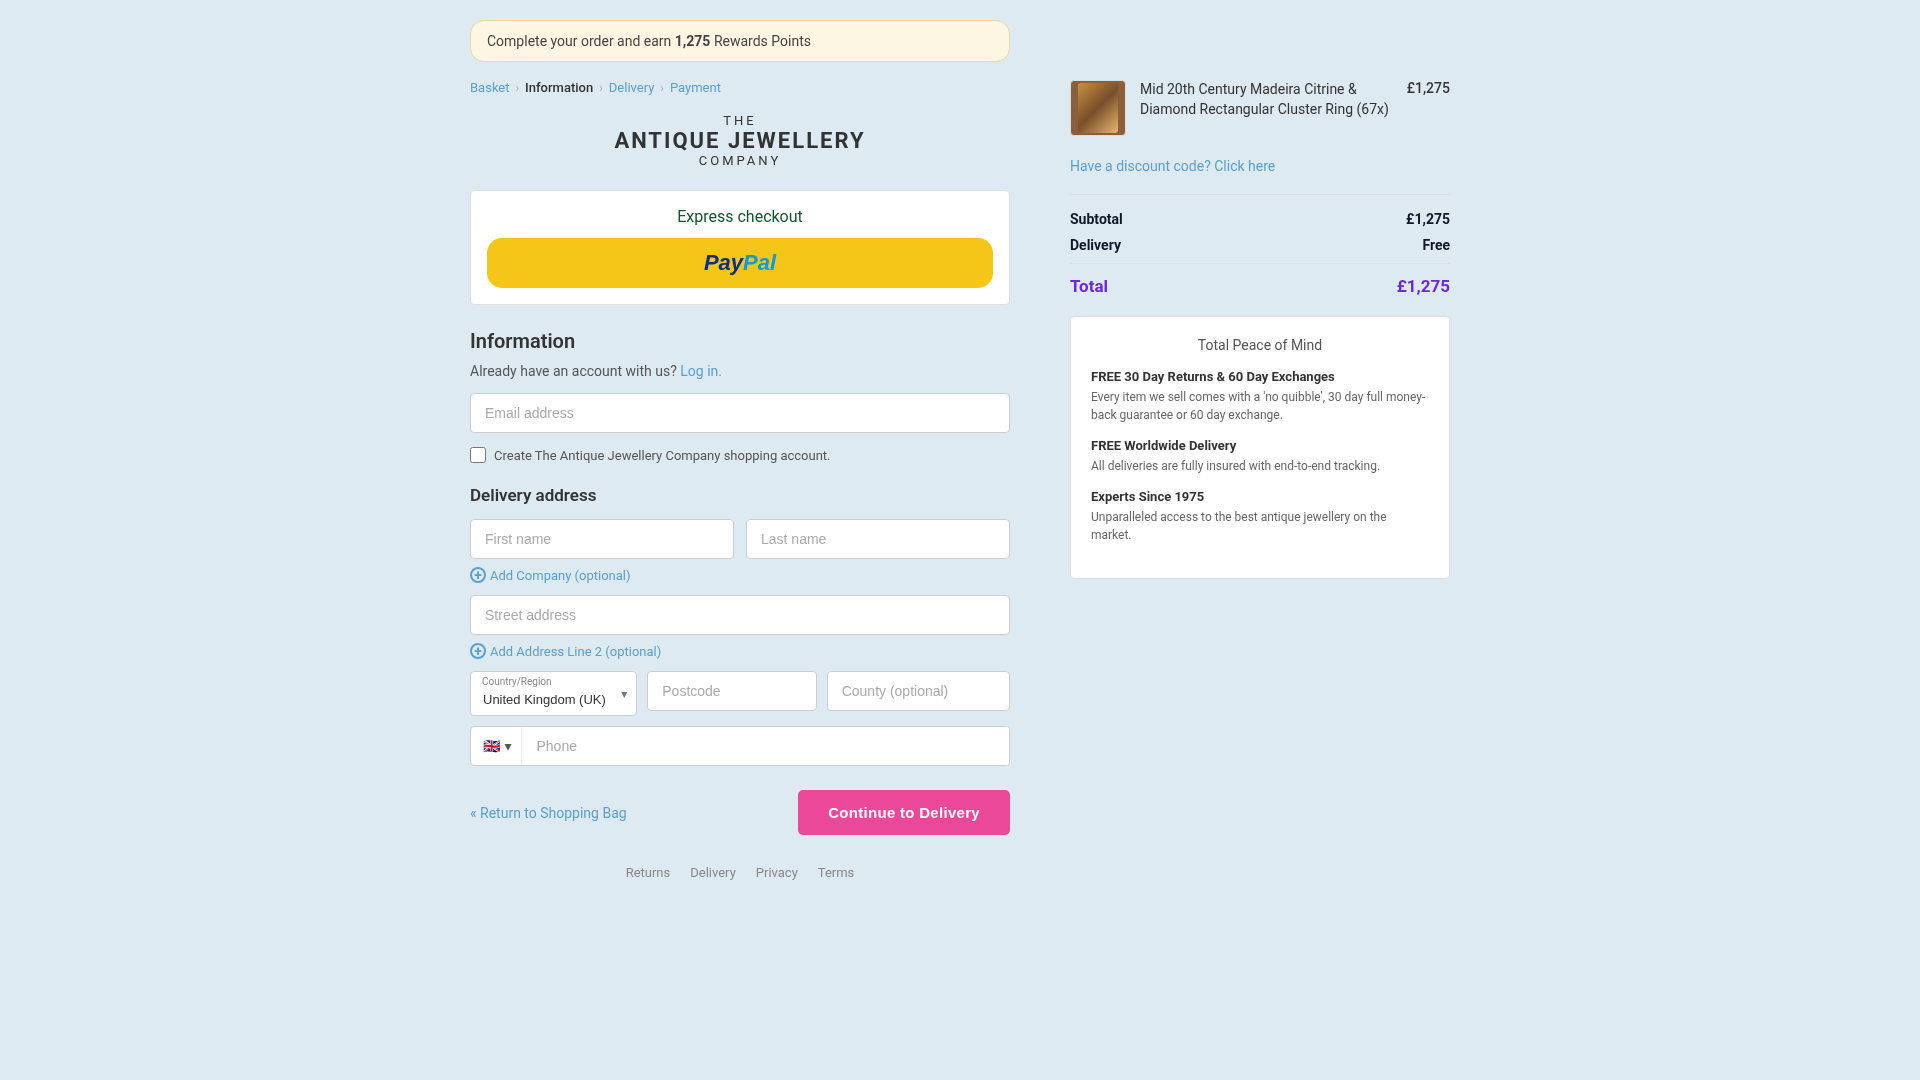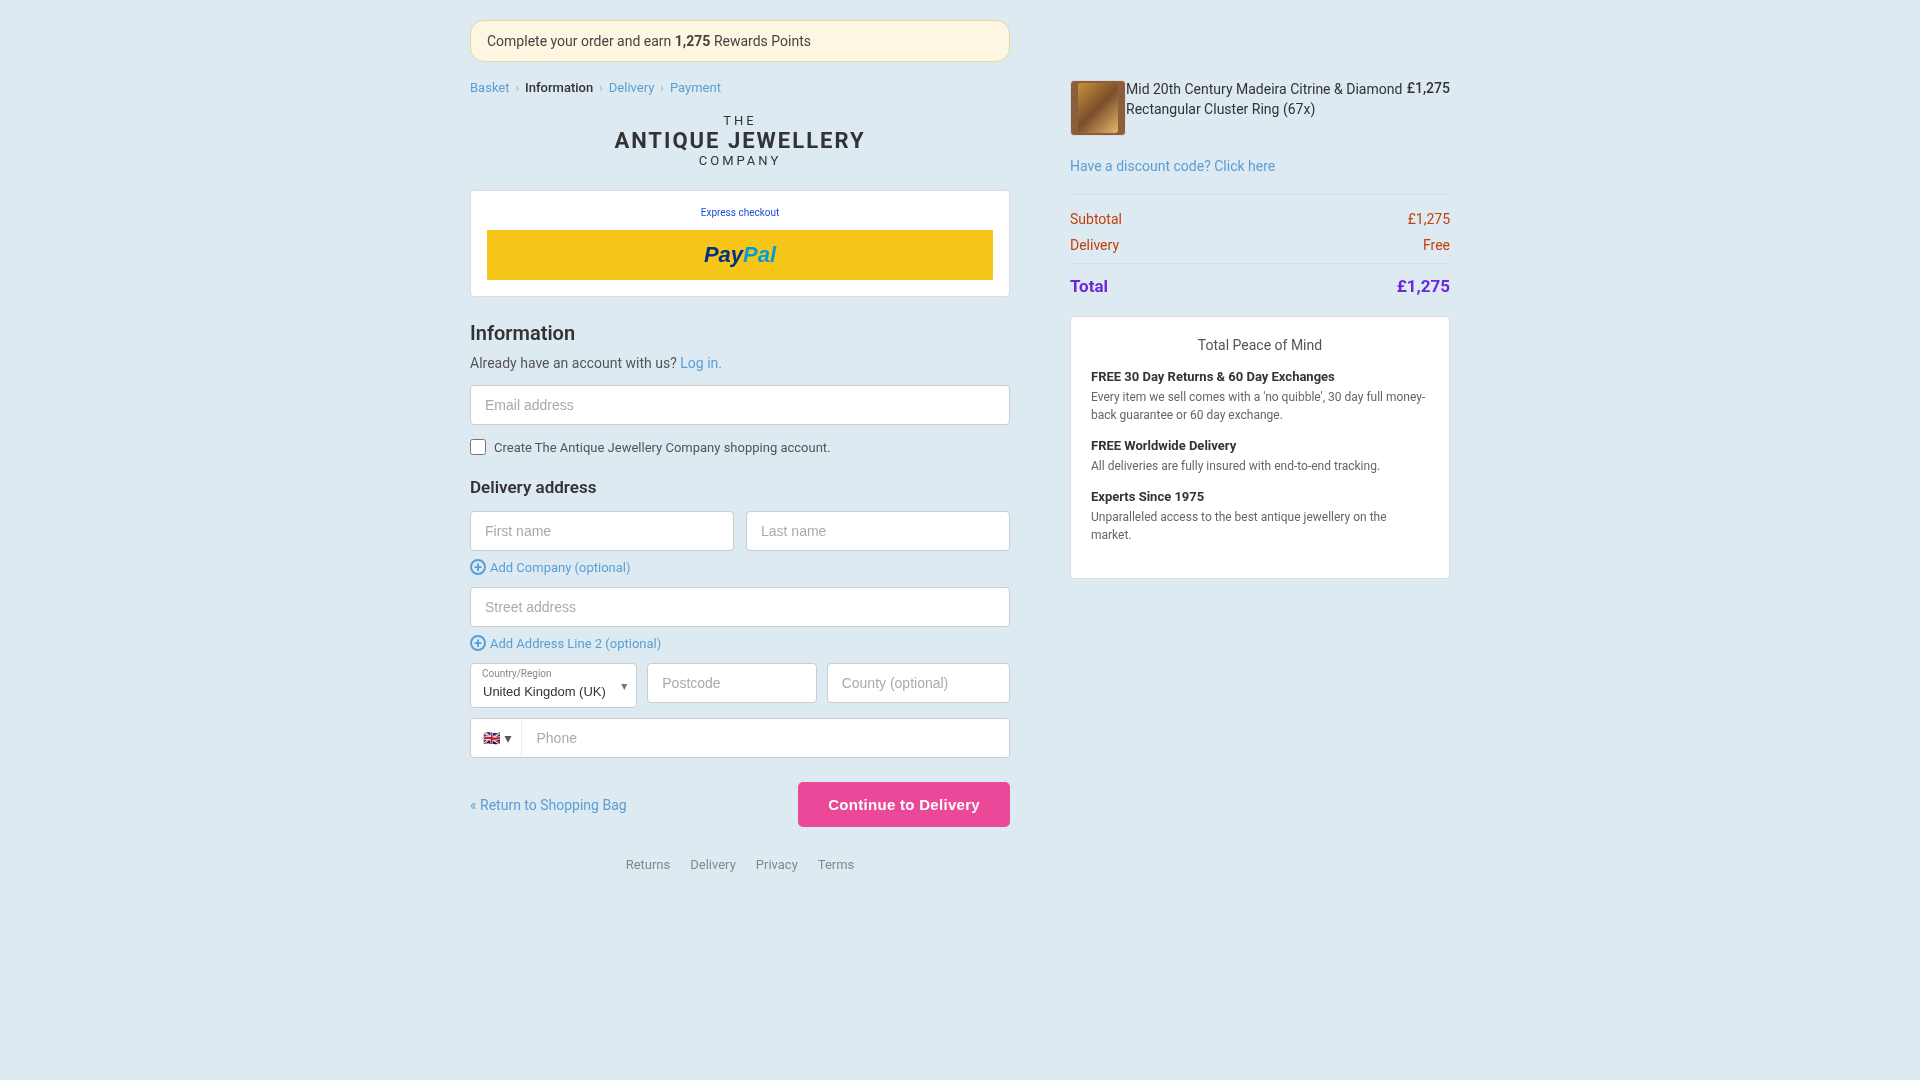--- a/index.html
+++ b/index.html
@@ -76,28 +76,28 @@
     }
     .express-checkout-section {
       border: 1px solid #ddd;
       border-radius: 4px;
       padding: 16px;
       margin-bottom: 24px;
       background: #fff;
     }
     .express-checkout-label {
       text-align: center;
-      font-size: 10px;
-      color: #1d4ed8;
+      font-size: 16px;
+      color: #14532d;
       margin-bottom: 12px;
     }
     .paypal-btn {
       background: #f5c518;
       border: none;
-      border-radius: 1px;
+      border-radius: 15px;
       padding: 12px 24px;
       width: 100%;
       cursor: pointer;
       display: flex;
       align-items: flex-end;
       justify-content: center;
     }
     .paypal-logo {
       font-size: 22px;
       font-weight: 700;
@@ -288,20 +288,21 @@
     }
     
     .sidebar {
       width: 380px;
       flex-shrink: 0;
       padding-top: 60px;
     }
     .order-item {
       display: flex;
       align-items: flex-start;
+      gap: 14px;
       margin-bottom: 22px;
     }
     .product-thumb {
       width: 56px;
       height: 56px;
       background: #8b5e3c;
       border-radius: 4px;
       border: 1px solid #ddd;
       display: flex;
       align-items: center;
@@ -340,22 +341,23 @@
     }
     .order-totals {
       border-top: 1px solid #ddd;
       padding-top: 16px;
       margin-bottom: 20px;
     }
     .totals-row {
       display: flex;
       justify-content: space-between;
       font-size: 14px;
-      color: #c2410c;
+      color: #0f172a;
       margin-bottom: 10px;
+      font-weight: bold;
     }
     .totals-row.total-row {
       font-size: 17px;
       font-weight: 700;
       color: #6d28d9;
       border-top: 1px solid #ddd;
       padding-top: 12px;
     }
     .peace-of-mind-box {
       border: 1px solid #ddd;

